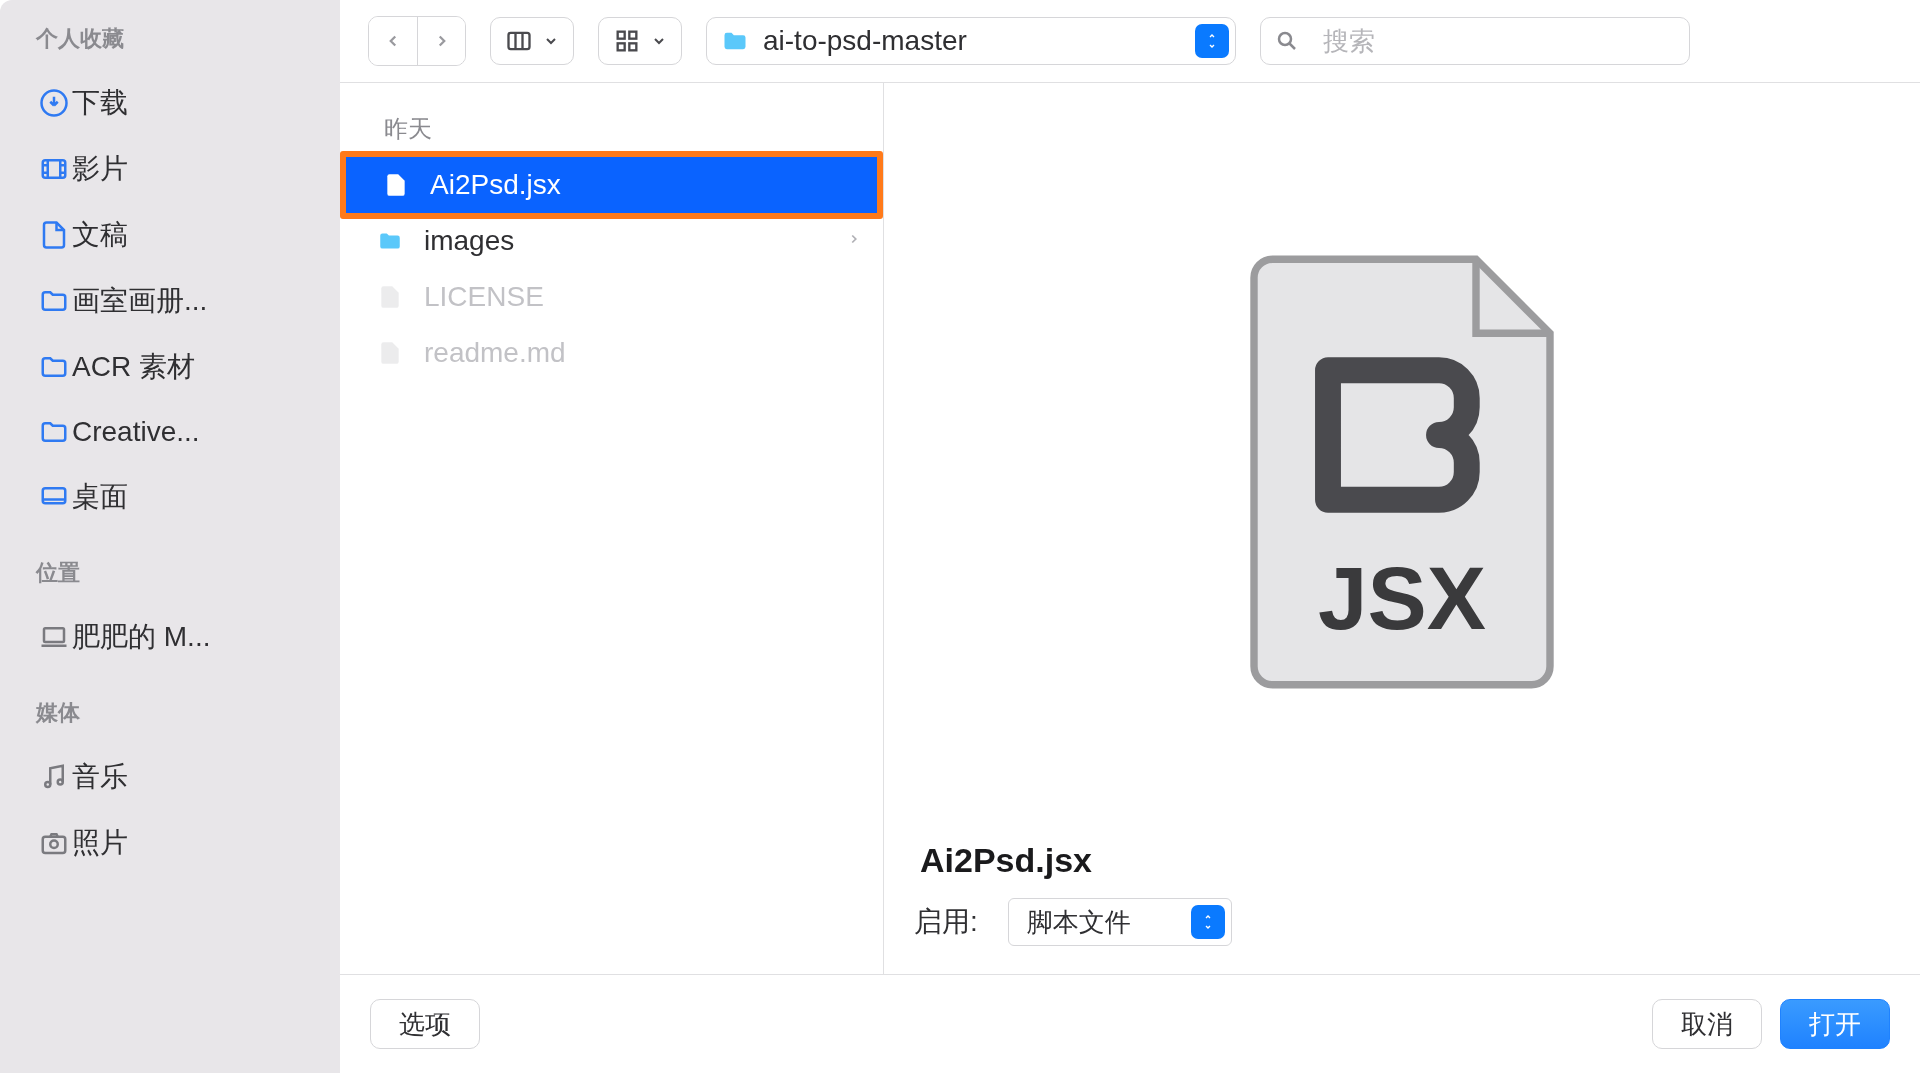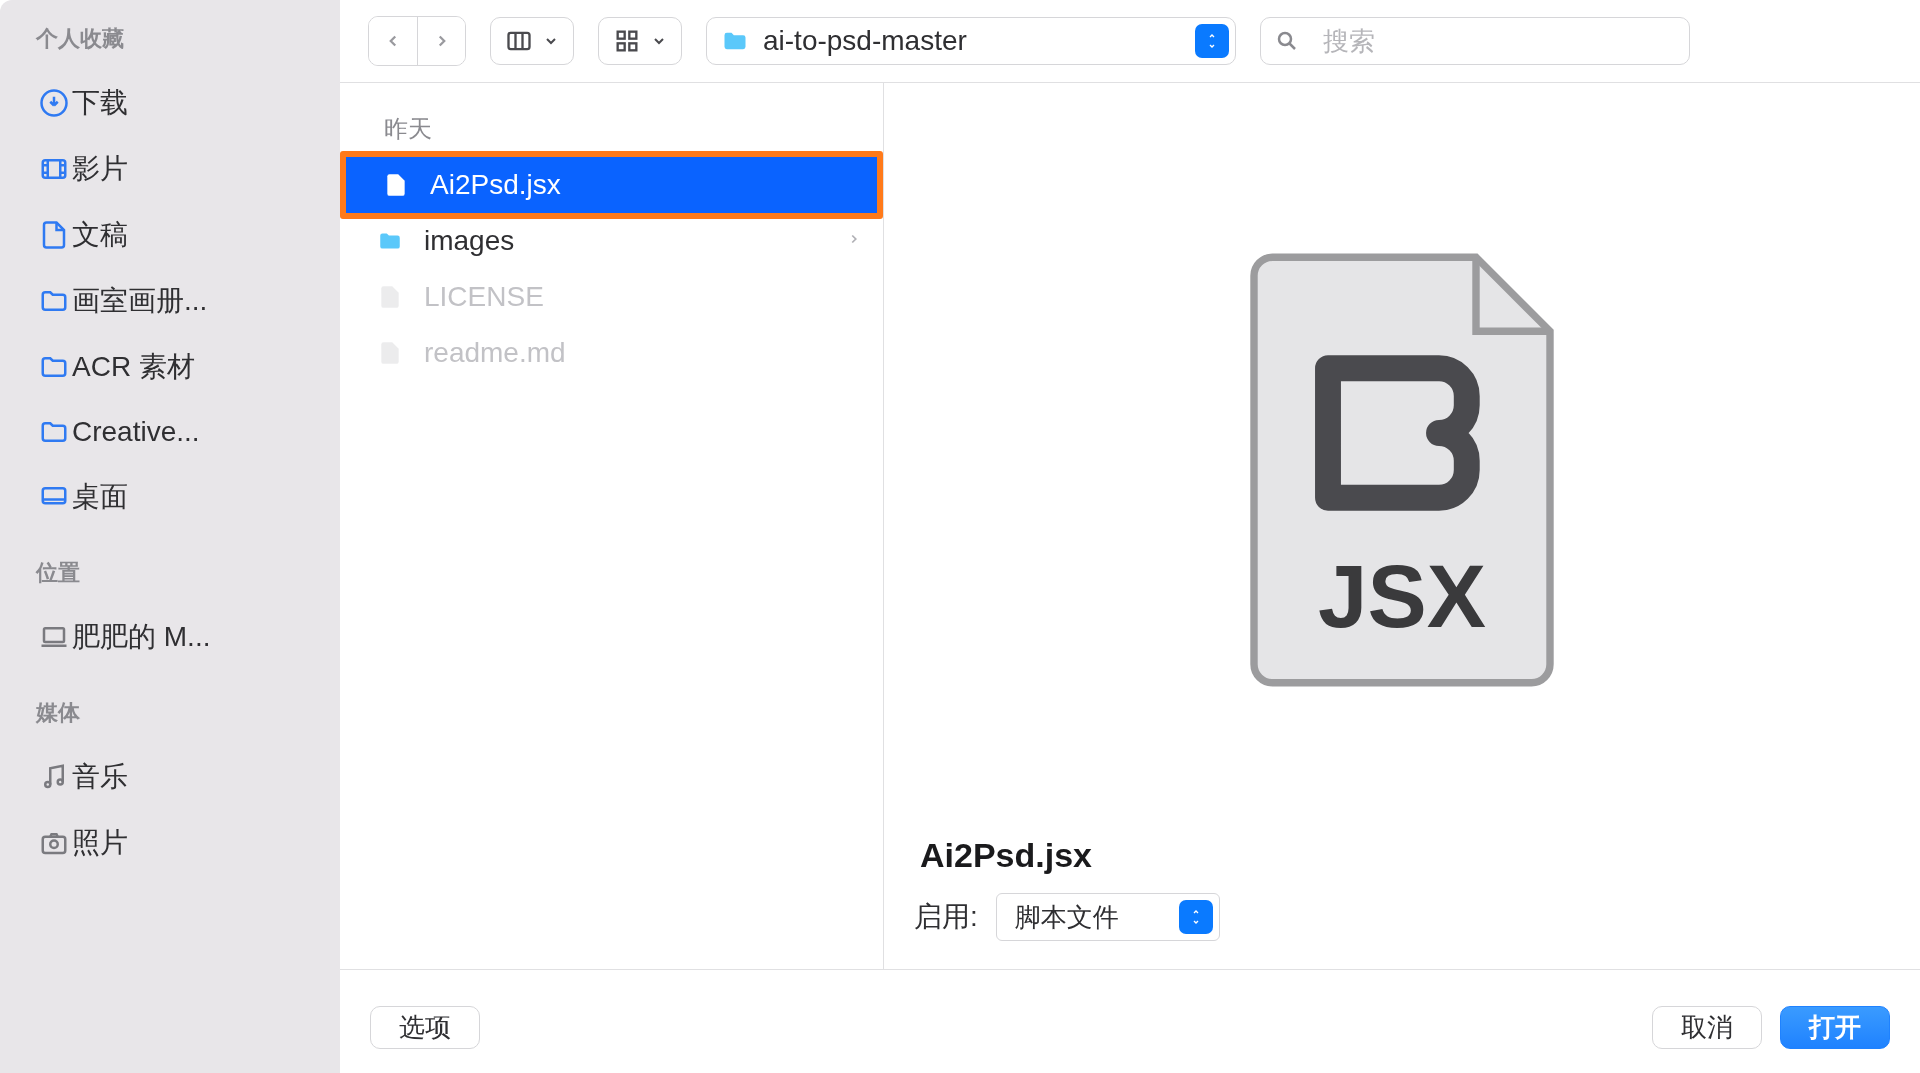--- a/index.html
+++ b/index.html
@@ -190,21 +190,21 @@
     .preview-name {
       font-size: 34px;
       font-weight: 600;
       color: #1a1a1c;
       margin-left: 6px;
       margin-bottom: 18px;
     }
     .preview-row {
       display: flex;
       align-items: center;
-      gap: 18px;
+      gap: 30px;
       margin-bottom: 8px;
     }
     .preview-label {
       font-size: 28px;
       color: #2f2f32;
     }
     .preview-select {
       display: flex;
       align-items: center;
       border: 1px solid #d6d6d9;
@@ -215,37 +215,36 @@
       background: #fff;
     }
     .preview-select-text { font-size: 26px; color: #2f2f32; }
     .footer {
       border-top: 1px solid #e0e0e2;
       padding: 24px 30px;
       display: flex;
       align-items: center;
     }
     .btn {
-      height: 43px;
+      height: 50px;
       padding: 4px 28px;
       border-radius: 10px;
       border: 1px solid #d6d6d9;
       background: #fff;
       font-size: 26px;
       color: #2f2f32;
       display: flex;
       align-items: center;
       cursor: pointer;
-      margin-top: 12px;
     }
     .btn.primary {
       background: linear-gradient(180deg, #3a9bff, #1f82ff);
       border-color: #1f82ff;
       color: #fff;
-      font-weight: 700;
+      font-weight: 400;
     }
     .spacer { flex: 1; }
   </style>
 </head>
 <body>
 
 <div class="sidebar">
 
   <div class="sidebar-section-title">个人收藏</div>
 

